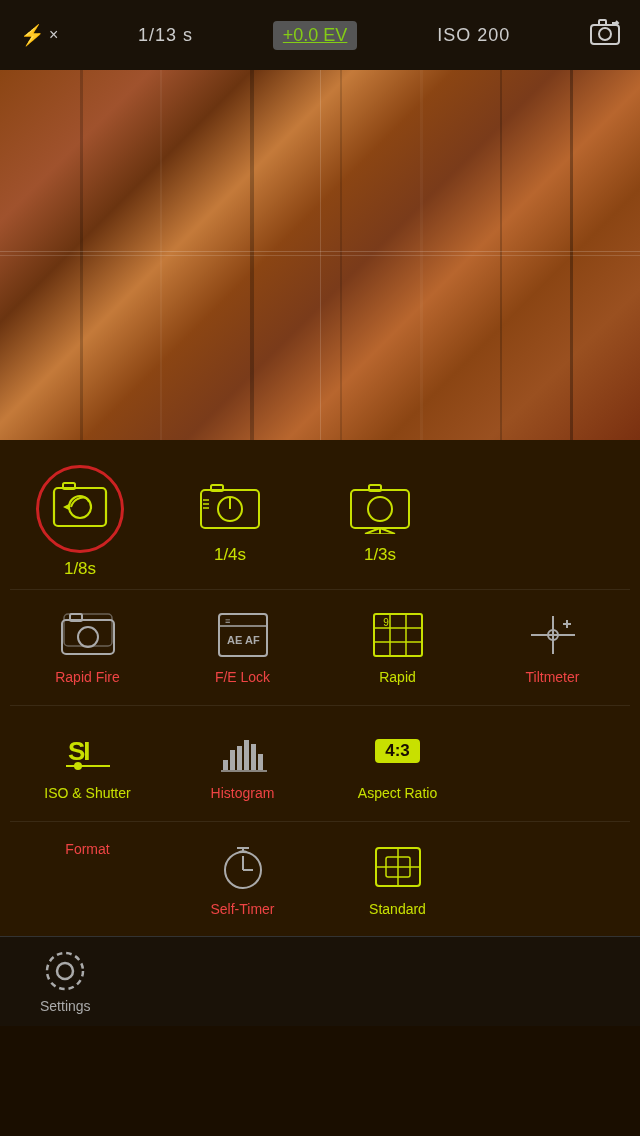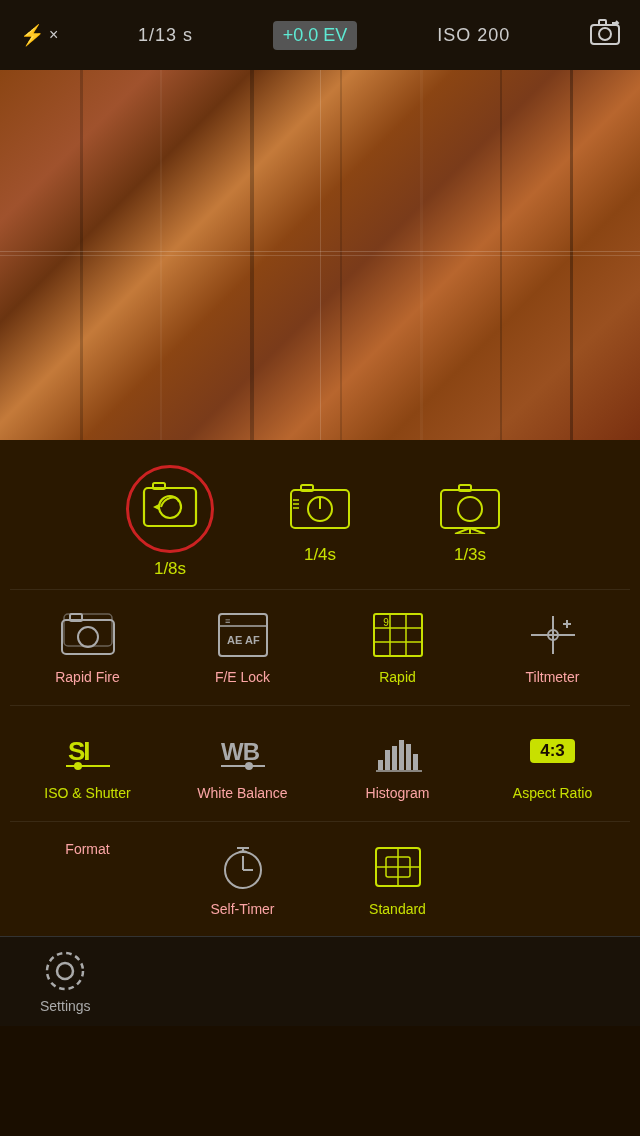--- a/index.html
+++ b/index.html
@@ -24,24 +24,25 @@
       position: relative;
       z-index: 10;
     }
     .status-item {
       color: #ccc;
       font-size: 18px;
       letter-spacing: 1px;
     }
     .status-ev {
       background: #555;
-      color: #5eead4;
+      color: #84cc16;
       padding: 4px 10px;
       border-radius: 4px;
       font-size: 18px;
+      text-decoration: underline;
     }
     .flash-icon {
       display: flex;
       align-items: center;
       gap: 4px;
     }
 
     
     #viewfinder {
       width: 640px;
@@ -86,21 +87,20 @@
     
     #controls-panel {
       width: 640px;
       background: #2a1800;
       padding: 10px 0 0 0;
     }
 
     
     .shutter-row {
       display: flex;
-      justify-content: center;
       align-items: center;
       gap: 30px;
       padding: 15px 20px 10px;
     }
 
     .shutter-item {
       display: flex;
       flex-direction: column;
       align-items: center;
       gap: 6px;
@@ -159,21 +159,21 @@
 
     .feature-icon {
       width: 60px;
       height: 52px;
       display: flex;
       align-items: center;
       justify-content: center;
     }
 
     .feature-label {
-      color: #fca5a5;
+      color: #ef4444;
       font-size: 14px;
       text-align: center;
       line-height: 1.2;
     }
 
     .feature-label.active {
       color: #c8e000;
     }
 
     
@@ -428,30 +428,20 @@
       <div class="feature-icon">
         <svg width="52" height="46" viewBox="0 0 52 46" fill="none">
           <text x="6" y="32" fill="#c8e000" font-size="26" font-weight="bold" font-family="Arial" letter-spacing="-2">SI</text>
           <line x1="4" y1="38" x2="48" y2="38" stroke="#c8e000" stroke-width="2"></line>
           <circle cx="16" cy="38" r="4" fill="#c8e000"></circle>
         </svg>
       </div>
       <span class="feature-label active">ISO &amp; Shutter</span>
     </div>
 
-    <div class="feature-item">
-      <div class="feature-icon">
-        <svg width="52" height="46" viewBox="0 0 52 46" fill="none">
-          <text x="4" y="32" fill="#aaa" font-size="24" font-weight="bold" font-family="Arial" letter-spacing="-1">WB</text>
-          <line x1="4" y1="38" x2="48" y2="38" stroke="#aaa" stroke-width="2"></line>
-          <circle cx="32" cy="38" r="4" fill="#aaa"></circle>
-        </svg>
-      </div>
-      <span class="feature-label">White Balance</span>
-    </div>
 
     <div class="feature-item">
       <div class="feature-icon">
         <svg width="52" height="46" viewBox="0 0 52 46" fill="none">
 
           <rect x="6" y="32" width="5" height="10" fill="#aaa"></rect>
           <rect x="13" y="22" width="5" height="20" fill="#aaa"></rect>
           <rect x="20" y="18" width="5" height="24" fill="#aaa"></rect>
           <rect x="27" y="12" width="5" height="30" fill="#aaa"></rect>
           <rect x="34" y="16" width="5" height="26" fill="#aaa"></rect>

